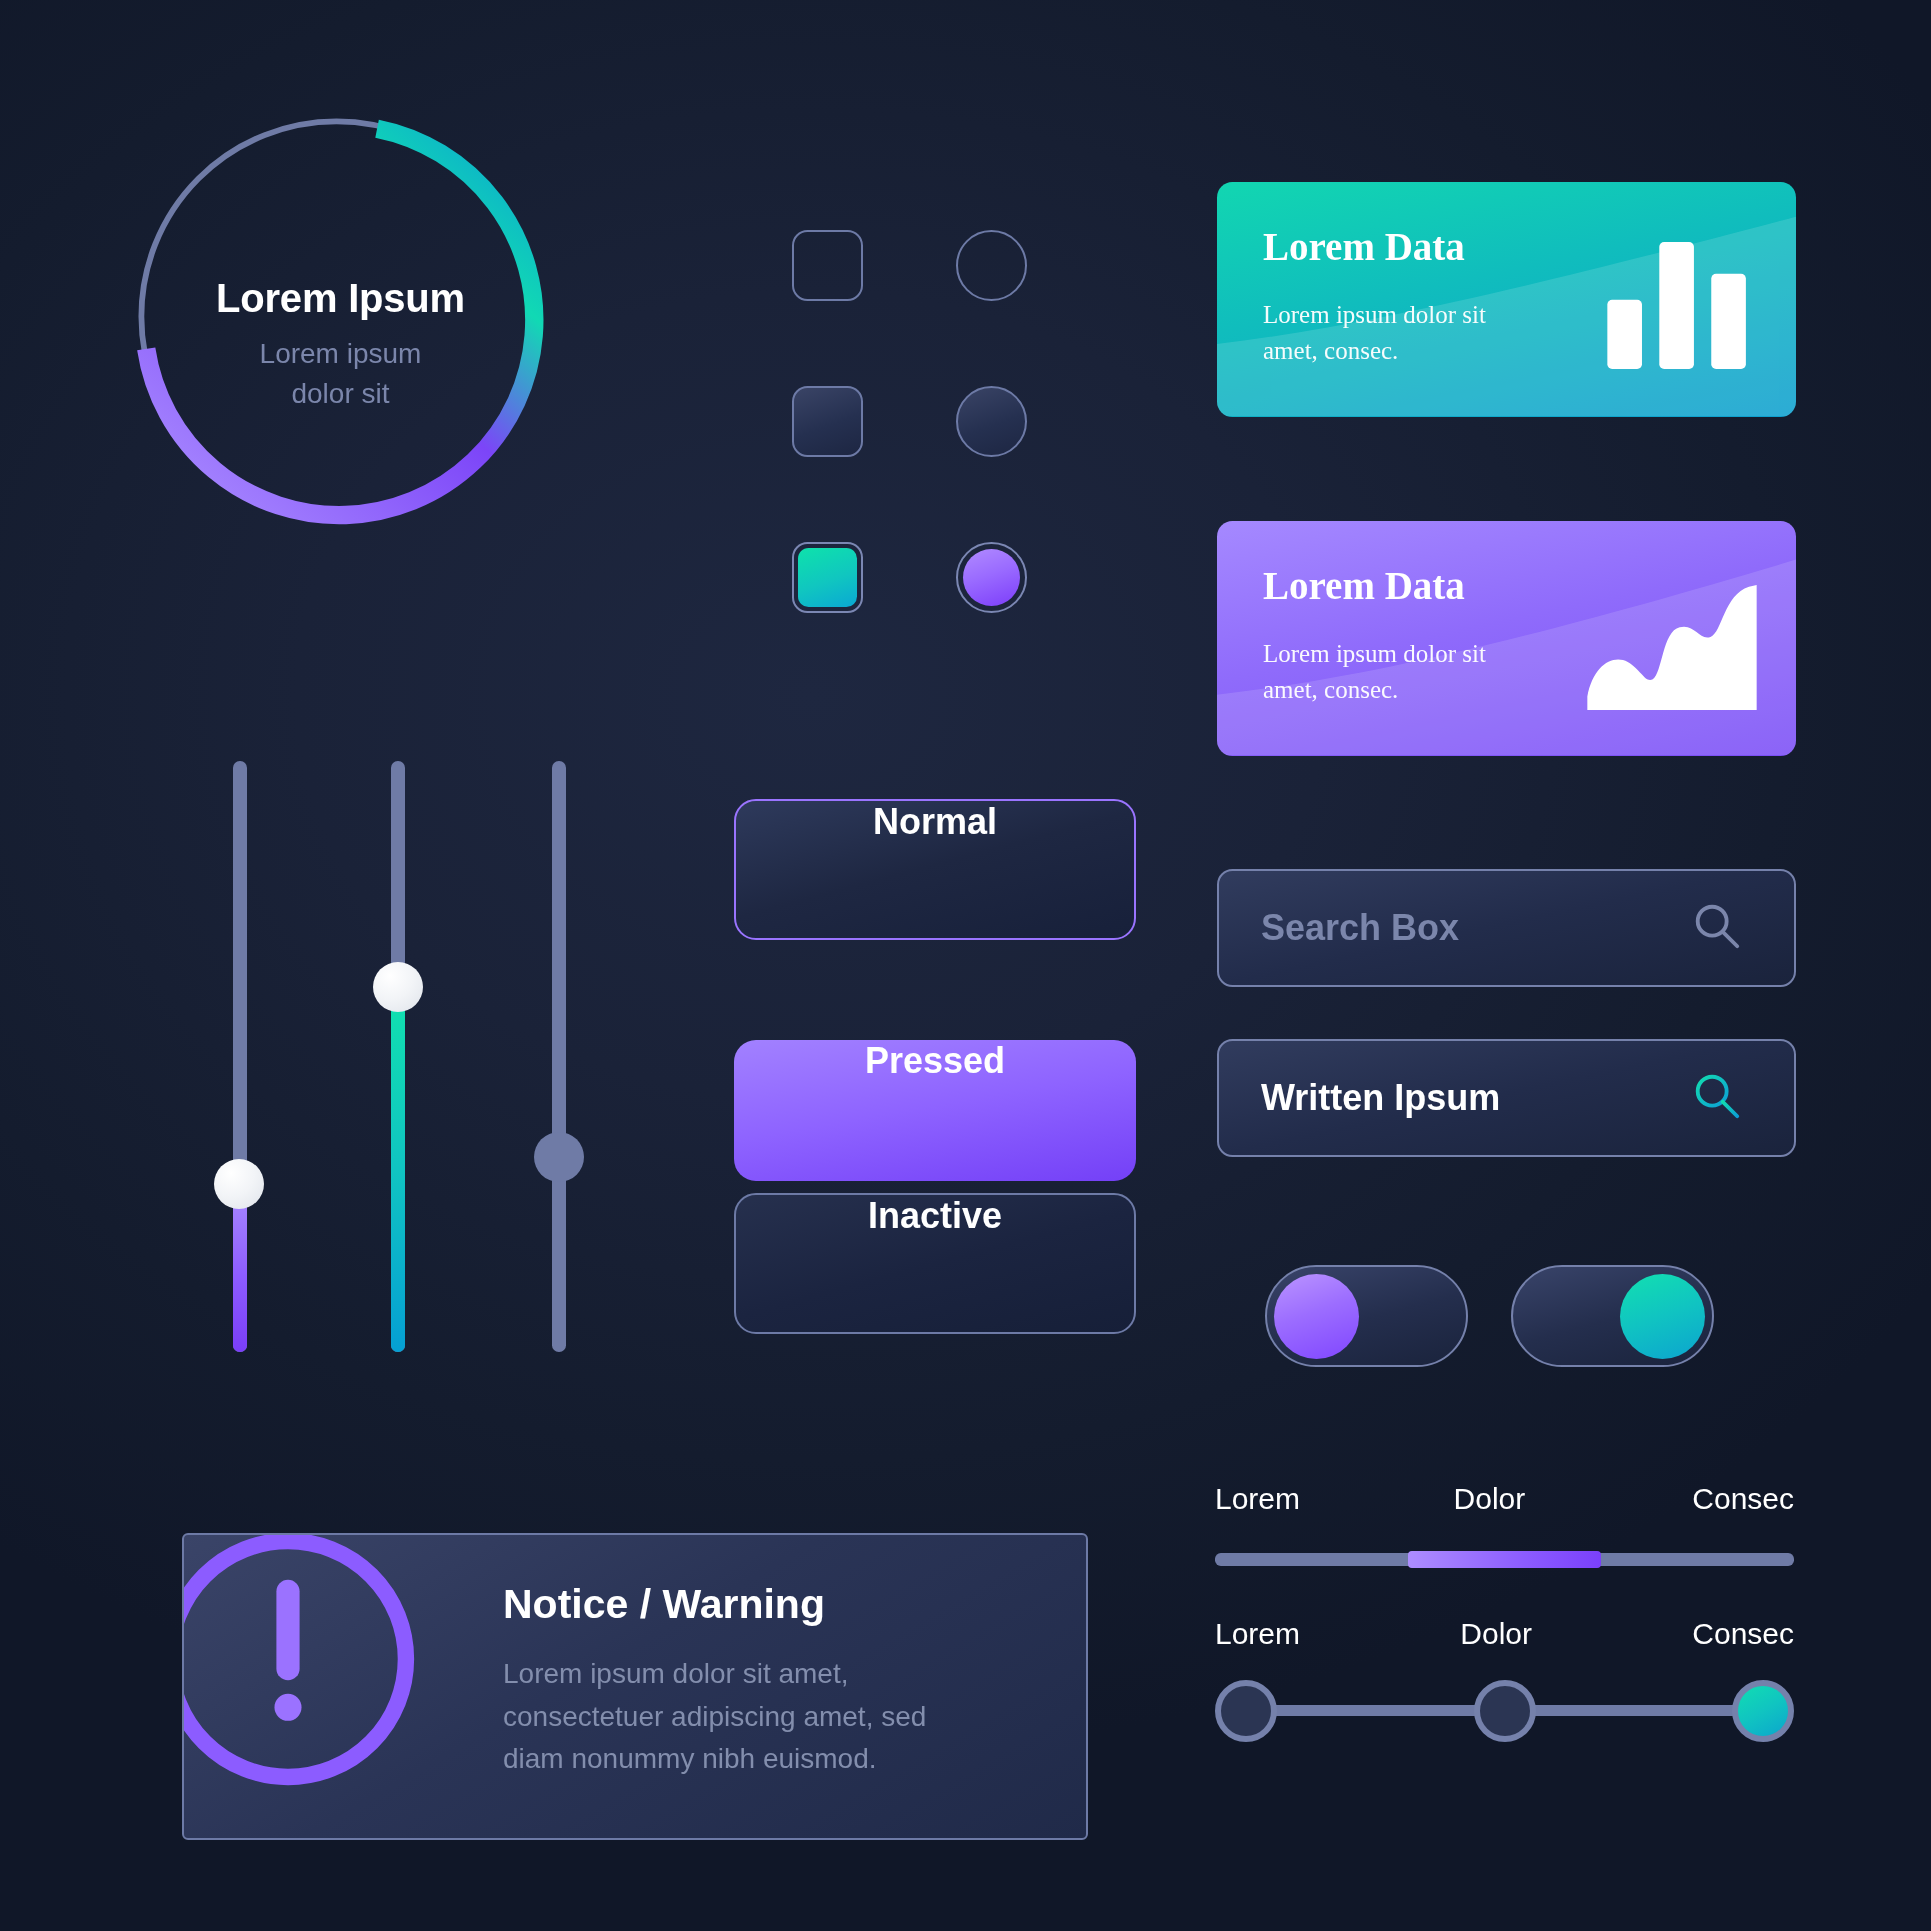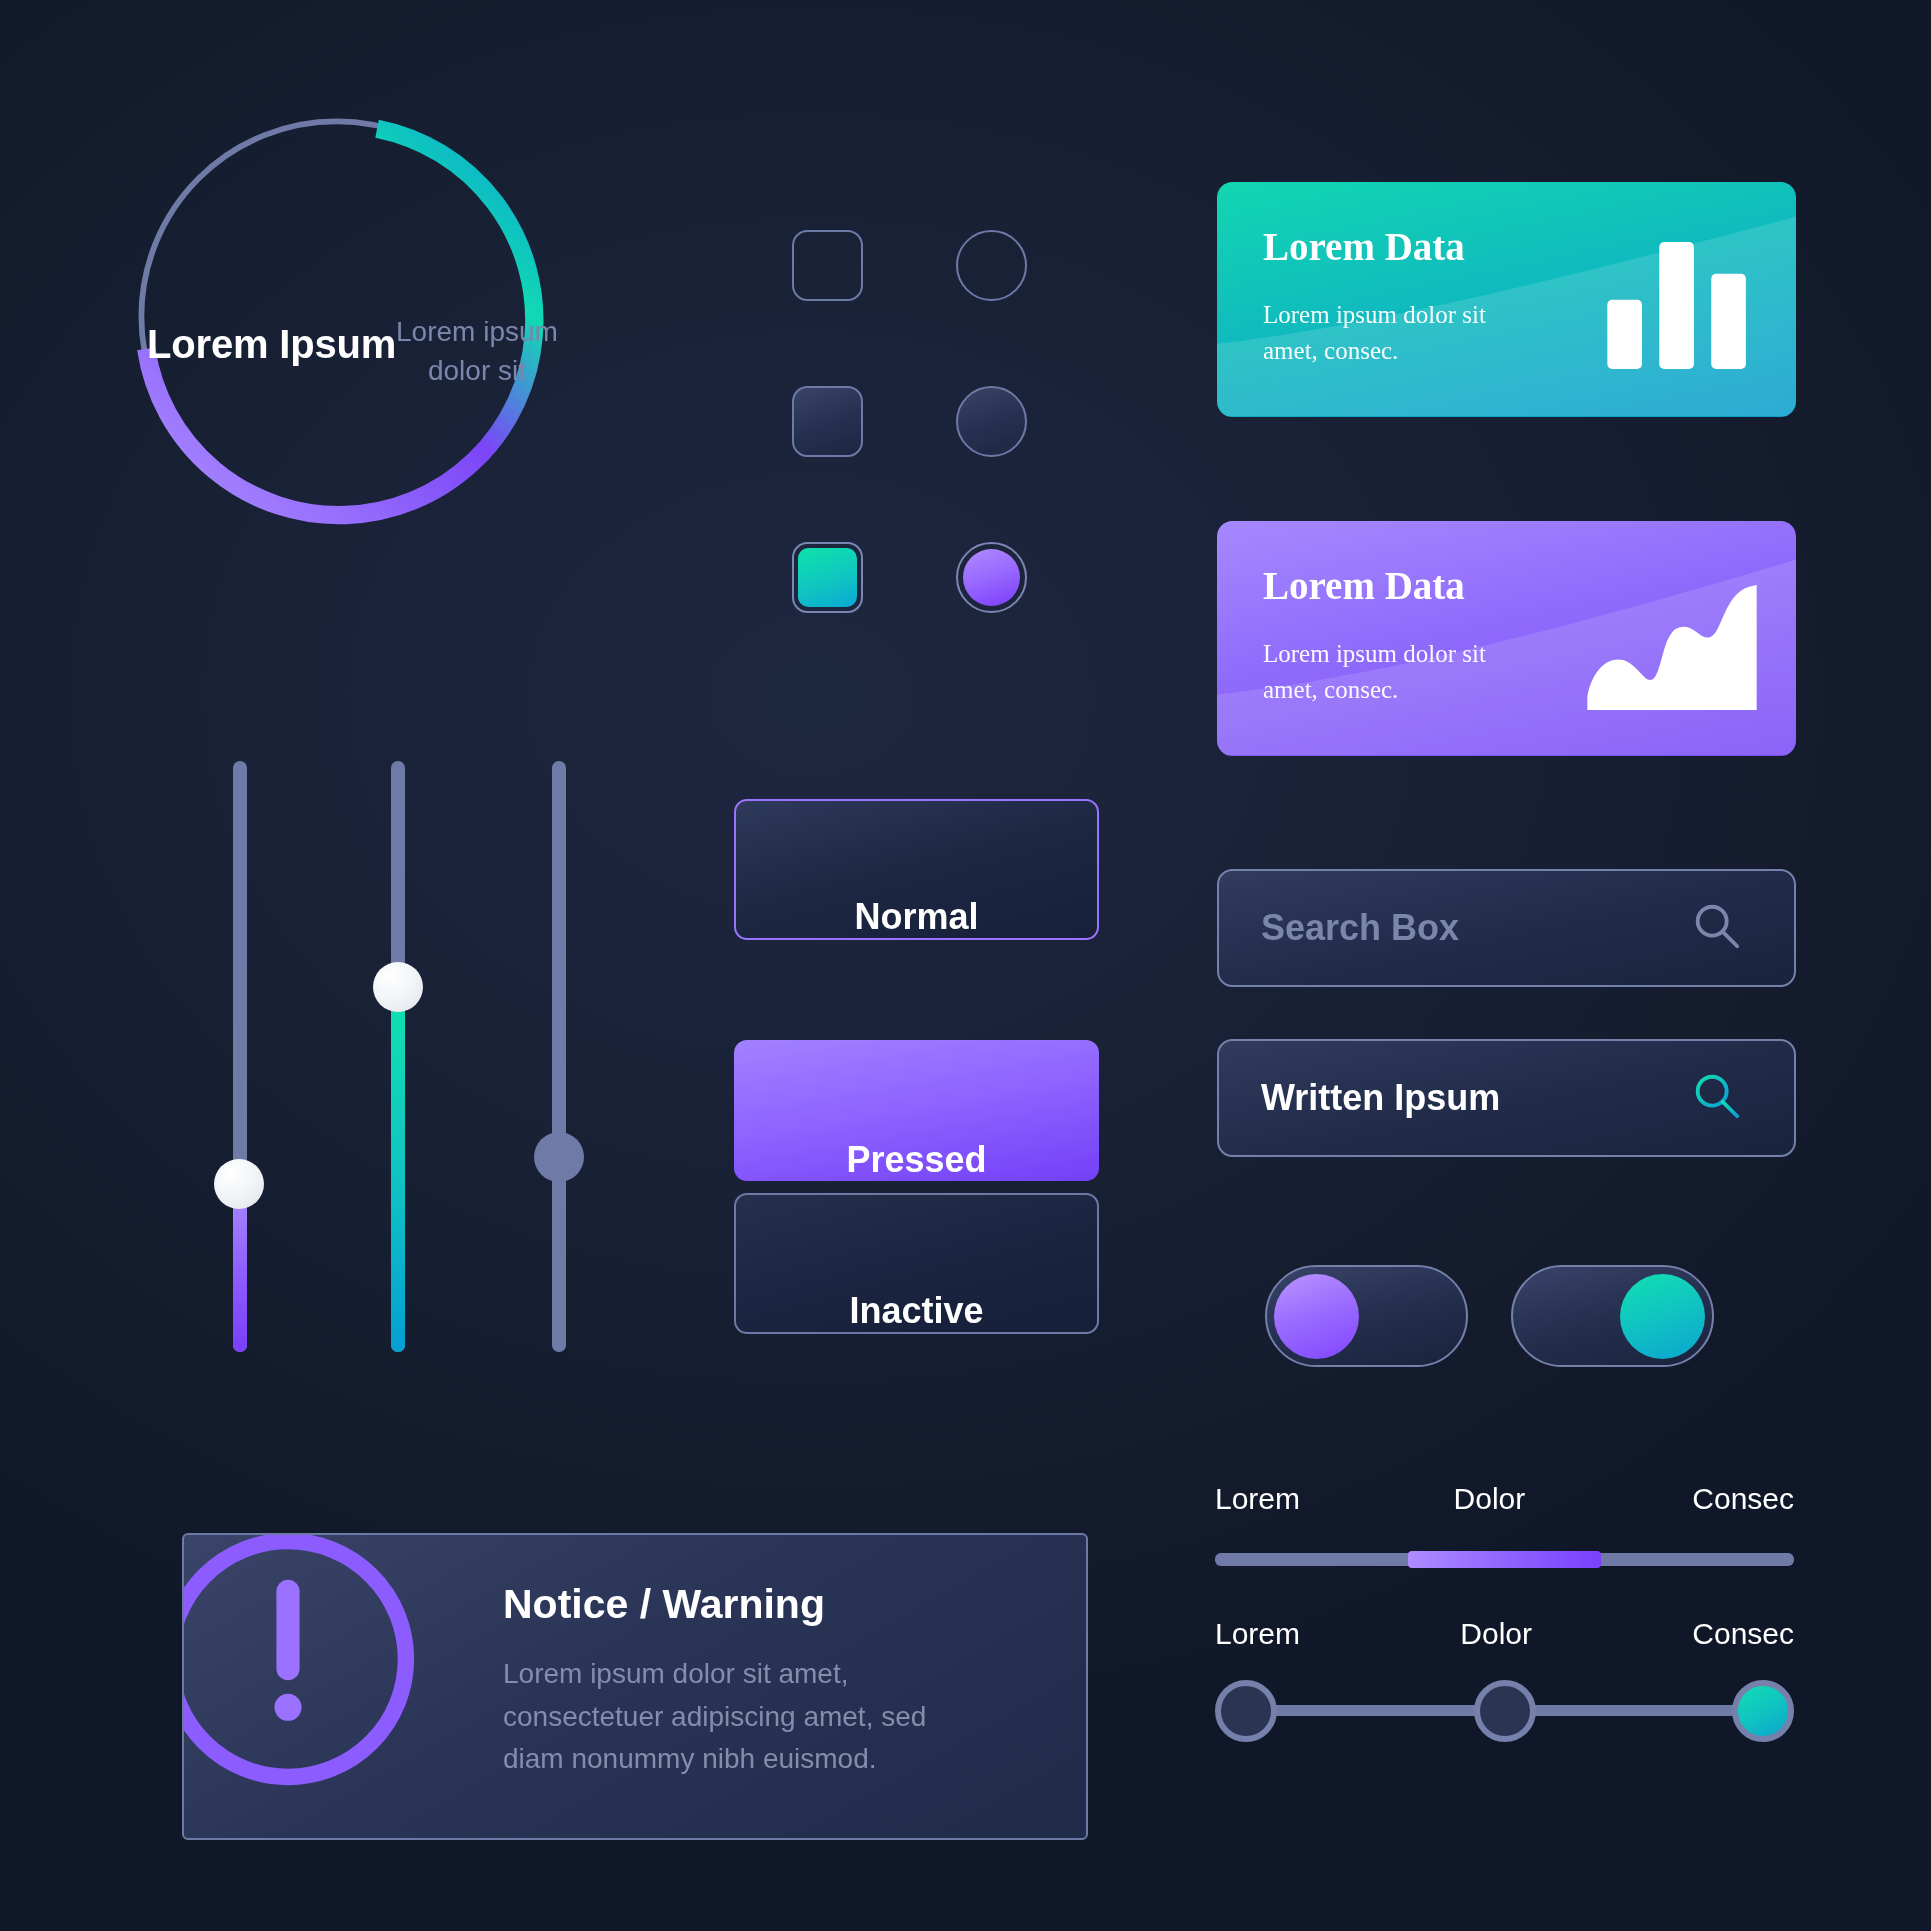--- a/index.html
+++ b/index.html
@@ -13,22 +13,22 @@
     position: relative;
     width: 1931px; height: 1931px;
     background:
       radial-gradient(ellipse 1352px 1062px at 42% 36%, #1e2740 0%, #1a2238 38%, #141c2e 72%, #101728 100%);
   }
 
   
   .ring-wrap { position: absolute; left: 124px; top: 104px; width: 425px; height: 425px; }
   .ring-wrap svg { display:block; overflow: visible; }
   .ring-text {
-    position: absolute; left: 16px; top: 0; width: 425px; height: 425px;
-    display: flex; align-items: center; justify-content: center;
+    position: absolute; left: 4px; top: 0; width: 425px; height: 425px;
+    display: flex; flex-direction: column; align-items: center; justify-content: center;
     padding-top: 56px;
   }
   .ring-title { color:#ffffff; font-size:40px; font-weight:700; letter-spacing:-0.2px; }
   .ring-sub { color:#7b86ab; font-size:28px; line-height:1.42; text-align:center; margin-top:13.5px; }
 
   
   .ctrl-grid { position:absolute; left:792px; top:230px; display:grid;
                grid-template-columns: 164px 164px; grid-template-rows: 156px 156px 0px; }
   .chk { width:71px; height:71px; border-radius:15.4px; border:2.4px solid #6d7aa6; }
   .chk.empty { background: transparent; }
@@ -46,22 +46,22 @@
   
   .sliders { position:absolute; left:0; top:0; }
   .sl { position:absolute; width:13.5px; border-radius:6.8px; }
   .sl-track { background:#6f7ba6; }
   .sl-fill  { border-radius:6.8px; }
   .sl-thumb { position:absolute; width:50px; height:50px; border-radius:50%; }
   .thumb-light { background: radial-gradient(circle at 34% 28%, #ffffff 0%, #f2f4f7 48%, #dfe3ea 100%); }
   .thumb-gray  { background:#6f7ba6; }
 
   
-  .btn { position:absolute; width:365px; height:141px; border-radius:13px;
-         display:flex; align-items:flex-end; justify-content:center;
+  .btn { position:absolute; width:402px; height:141px; border-radius:22px;
+         display:flex; align-items:flex-start; justify-content:center;
          font-size:36px; font-weight:700; color:#ffffff; }
   .btn-normal { border:2.4px solid #9a74ff;
                 background: linear-gradient(165deg,#2e3a5c 0%, #1e2742 48%, #17203a 100%); }
   .btn-pressed { border:none;
                  background: linear-gradient(170deg,#a281ff 0%, #8e63ff 48%, #7440f7 100%); }
   .btn-inactive { border:2.4px solid #6d7aa6;
                   background: linear-gradient(165deg,#26304e 0%, #1b2440 50%, #161f38 100%); }
 
   
   .card { position:absolute; width:579px; height:235px; border-radius:15.4px; overflow:hidden; }

